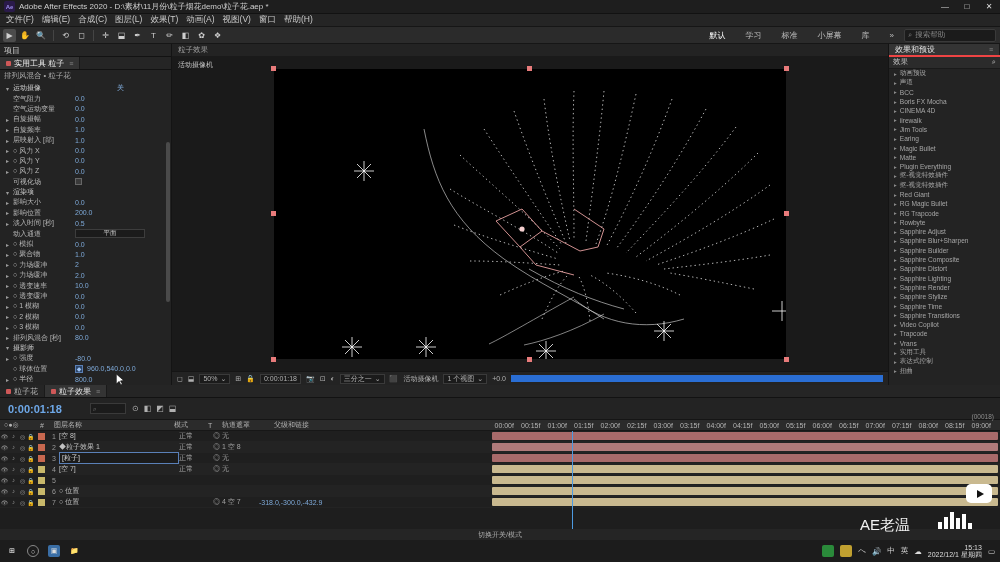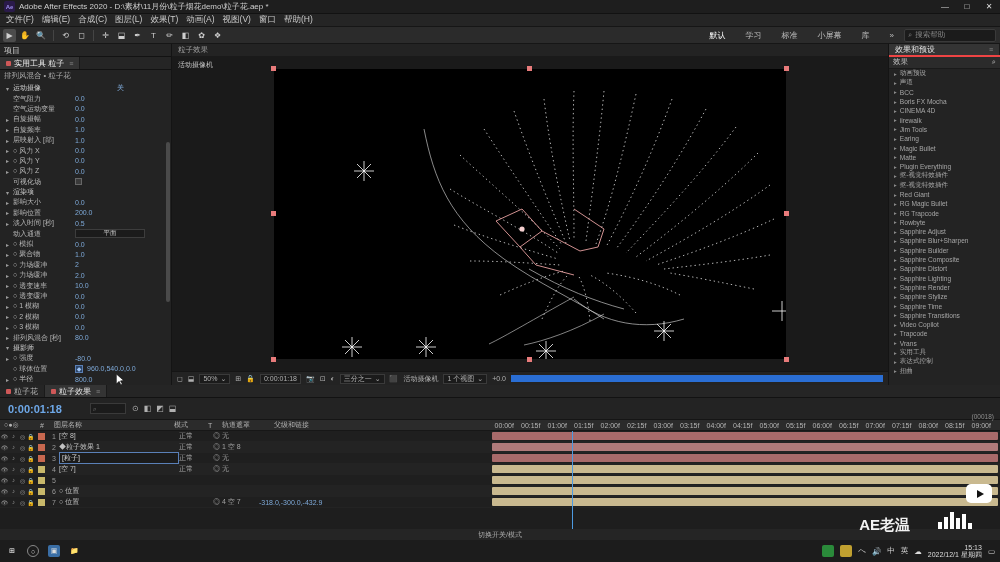--- a/index.html
+++ b/index.html
@@ -126,21 +126,21 @@
   .lname.boxed { border:1px solid #5a80b8; background:#1b1b1b; color:#dcdcdc; padding-left:2px;}
   .lmode { width:34px; color:#a2a2a2;}
   .lparent { width:46px; color:#a2a2a2;}
   .bar { position:absolute; height:8px; border-radius:1px;}
   .playhead { position:absolute; top:0; bottom:0; width:1px; background:#4d9ae0;}
   .subtitle {
     position:absolute; left:0; right:0; top:470px; text-align:center;
     font-size:20px; font-weight:bold; color:#fff; letter-spacing:1px;
     text-shadow:1px 1px 2px #000; z-index:30;
   }
-  .watermark { position:absolute; right:90px; top:516px; color:#f2f2f2; font-size:15px; font-weight:bold; z-index:30;margin-left:34px; }
+  .watermark { position:absolute; right:90px; top:516px; color:#f2f2f2; font-size:15px; font-weight:normal; z-index:30;margin-left:34px; }
   .wm-bars { position:absolute; right:28px; top:512px; display:flex; align-items:flex-end; gap:2px; z-index:30;}
   .wm-bars i { display:block; width:4px; background:#fff; }
   .yt-badge { position:absolute; right:8px; top:484px; width:26px; height:19px; background:#fff; border-radius:5px; display:flex; align-items:center; justify-content:center; z-index:30;}
   .yt-badge .tri { width:0;height:0;border-left:7px solid #111;border-top:4.5px solid transparent;border-bottom:4.5px solid transparent; margin-left:2px;}
 
   
   .taskbar { position:absolute; left:0; bottom:0; width:1000px; height:22px; background:#1c1c1c; display:flex; align-items:center; font-size:7.5px; color:#ddd;}
   .tb-left { display:flex; align-items:center; gap:9px; padding-left:6px;}
   .tb-right { margin-left:auto; display:flex; align-items:center; gap:6px; padding-right:5px;}
   .tb-clock { text-align:right; line-height:1.05; font-size:7px;}

